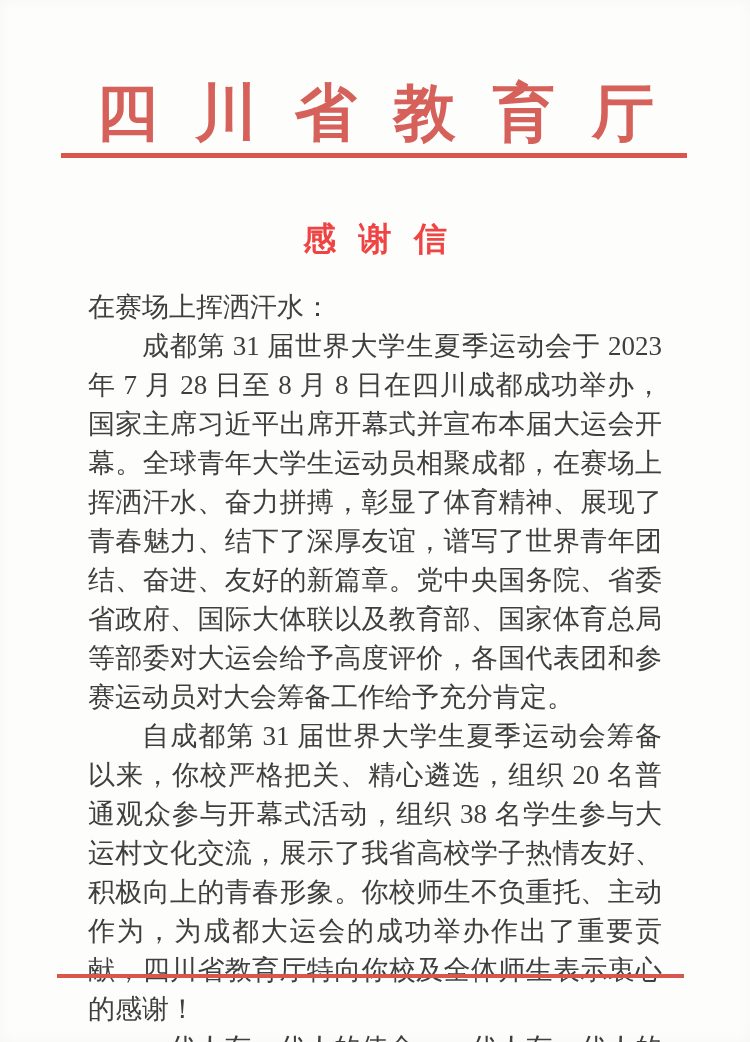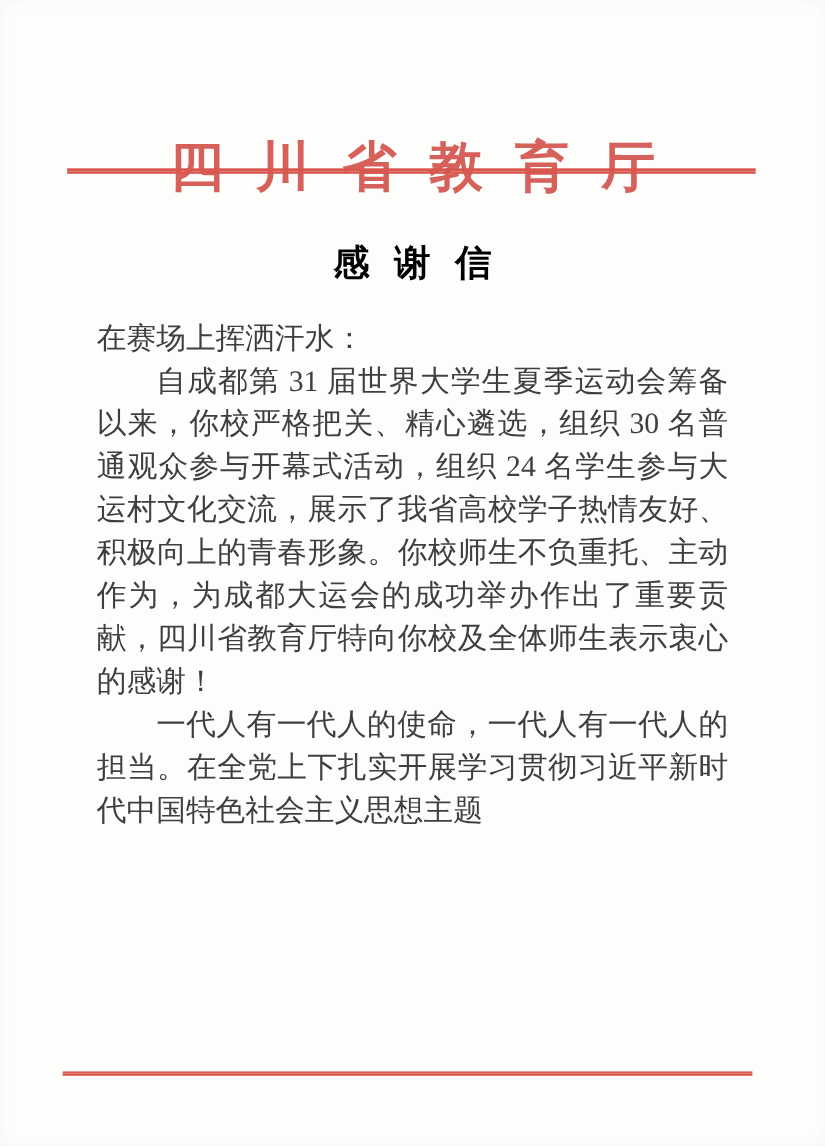--- a/index.html
+++ b/index.html
@@ -11,42 +11,41 @@
     background: var(--paper, #fdfdfc);
     font-family: "Liberation Serif", "DejaVu Serif", serif;
     overflow: hidden;
     box-shadow: inset 0 0 14px rgba(0,0,0,0.03);
   }
   .letterhead-text {
     position: absolute;
     top: 78px; left: 0; right: 0;
     text-align: center;
     color: var(--accent, #d5615a);
-    font-size: 49px;
+    font-size: 62px;
     font-weight: 700;
     letter-spacing: 0.60em;
     text-indent: 0.60em;
     white-space: nowrap;
     line-height: 1.15;
-    margin-top: 46px;
   }
   .rule {
     position: absolute;
     background: transparent;
   }
   .rule-header {
     top: 153px; left: 61px; width: 626px; height: 2px;
     border-top: 3px solid var(--rule, #d8564d);
     border-bottom: 2px solid var(--rule, #d8564d);
   }
   .doc-title {
     position: absolute;
     top: 217px; left: 0; right: 0;
     text-align: center;
-    color: #000000;
+    color: #ef4444;
     font-size: 33px;
     font-weight: 700;
     letter-spacing: 0.68em;
     text-indent: 0.68em;
     white-space: nowrap;
   }
   .letter-body {
     position: absolute;
     top: 288px; left: 88px; width: 574px;
     color: var(--text, #3f3f3f);
@@ -69,19 +68,20 @@
 <div class="page">
 
   <h1 class="letterhead-text">四川省教育厅</h1>
 
   <div class="rule rule-header"></div>
 
   <h2 class="doc-title">感谢信</h2>
 
   <main class="letter-body">
     <p class="salutation">在赛场上挥洒汗水：</p>
-    <p class="para">自成都第 31 届世界大学生夏季运动会筹备以来，你校严格把关、精心遴选，组织 30 名普通观众参与开幕式活动，组织 24 名学生参与大运村文化交流，展示了我省高校学子热情友好、积极向上的青春形象。你校师生不负重托、主动作为，为成都大运会的成功举办作出了重要贡献，四川省教育厅特向你校及全体师生表示衷心的感谢！</p>
+    <p class="para">成都第 31 届世界大学生夏季运动会于 2023 年 7 月 28 日至 8 月 8 日在四川成都成功举办，国家主席习近平出席开幕式并宣布本届大运会开幕。全球青年大学生运动员相聚成都，在赛场上挥洒汗水、奋力拼搏，彰显了体育精神、展现了青春魅力、结下了深厚友谊，谱写了世界青年团结、奋进、友好的新篇章。党中央国务院、省委省政府、国际大体联以及教育部、国家体育总局等部委对大运会给予高度评价，各国代表团和参赛运动员对大会筹备工作给予充分肯定。</p>
+    <p class="para">自成都第 31 届世界大学生夏季运动会筹备以来，你校严格把关、精心遴选，组织 20 名普通观众参与开幕式活动，组织 38 名学生参与大运村文化交流，展示了我省高校学子热情友好、积极向上的青春形象。你校师生不负重托、主动作为，为成都大运会的成功举办作出了重要贡献，四川省教育厅特向你校及全体师生表示衷心的感谢！</p>
     <p class="para">一代人有一代人的使命，一代人有一代人的担当。在全党上下扎实开展学习贯彻习近平新时代中国特色社会主义思想主题</p>
   </main>
 
   <div class="rule rule-footer"></div>
 
 </div>
 
 </body></html>

